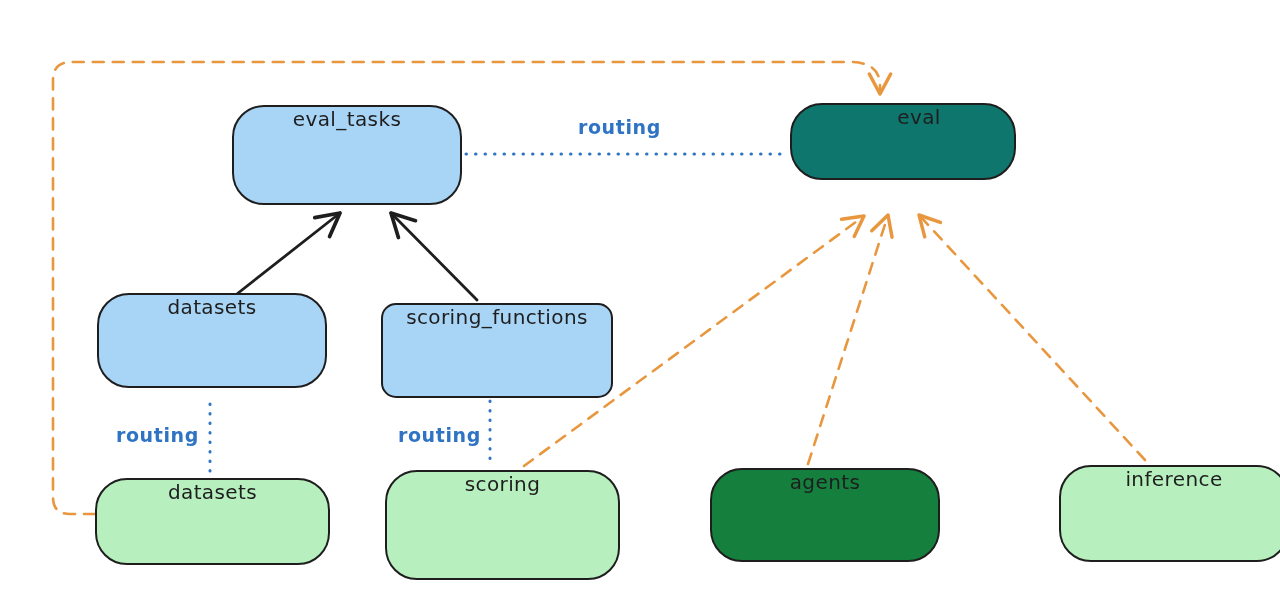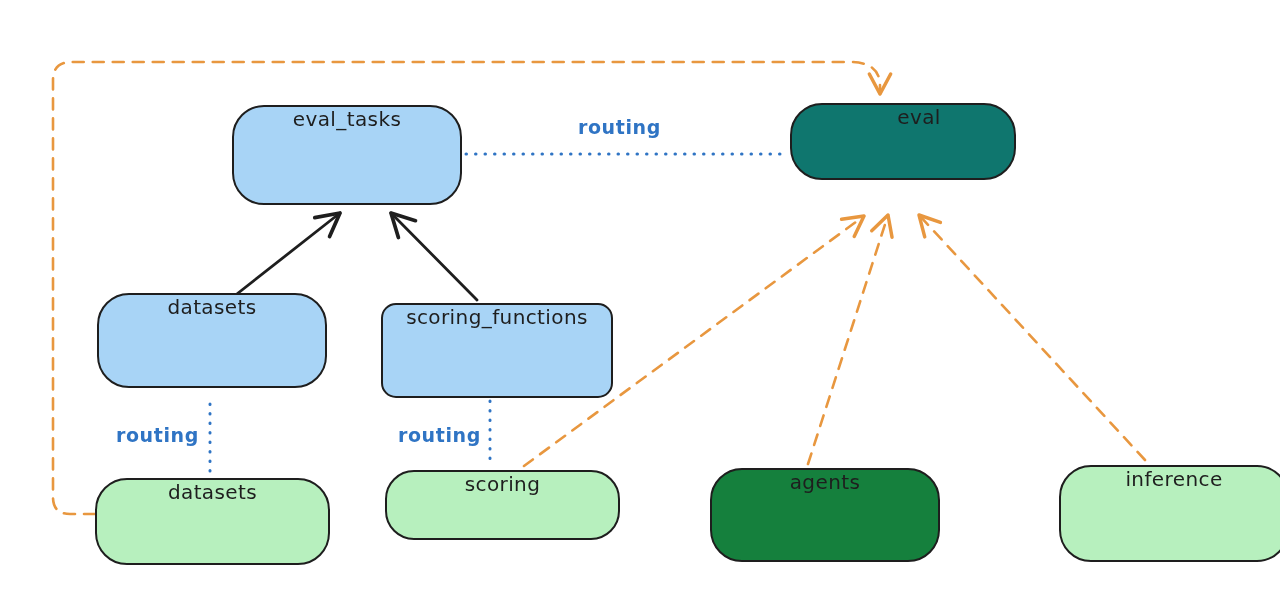--- a/index.html
+++ b/index.html
@@ -85,21 +85,21 @@
   </div>
 
   <div class="node" style="left: 381px; top: 303px; width: 232px; height: 95px; background: rgb(168, 212, 246); border-radius: 15px;">
     <span class="lbl">scoring_functions</span>
   </div>
 
   <div class="node" style="left: 95px; top: 478px; width: 235px; height: 87px; background: rgb(183, 240, 190);">
     <span class="lbl">datasets</span>
   </div>
 
-  <div class="node" style="left: 385px; top: 470px; width: 235px; height: 70px; background: rgb(183, 240, 190); border-radius: 29px;">
+  <div class="node" style="left: 385px; top: 470px; width: 235px; height: 110px; background: rgb(183, 240, 190);">
     <span class="lbl">scoring</span>
   </div>
 
   <div class="node" style="left: 710px; top: 468px; width: 230px; height: 94px; background: #15803d;">
     <span class="lbl">agents</span>
   </div>
 
   <div class="node" style="left: 1020px; top: 465px; width: 230px; height: 97px; background: rgb(183, 240, 190); margin-left: 39px;">
     <span class="lbl">inference</span>
   </div>

